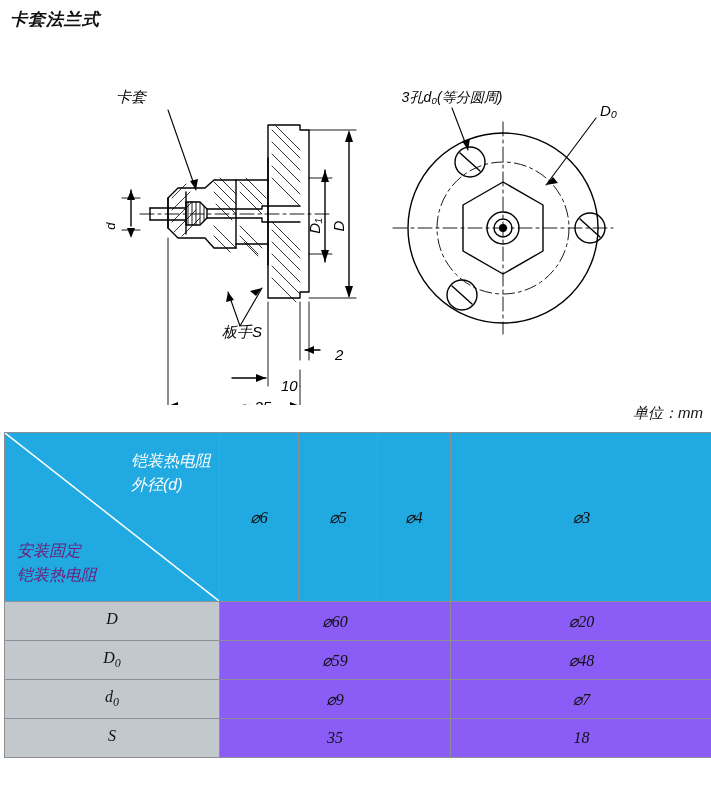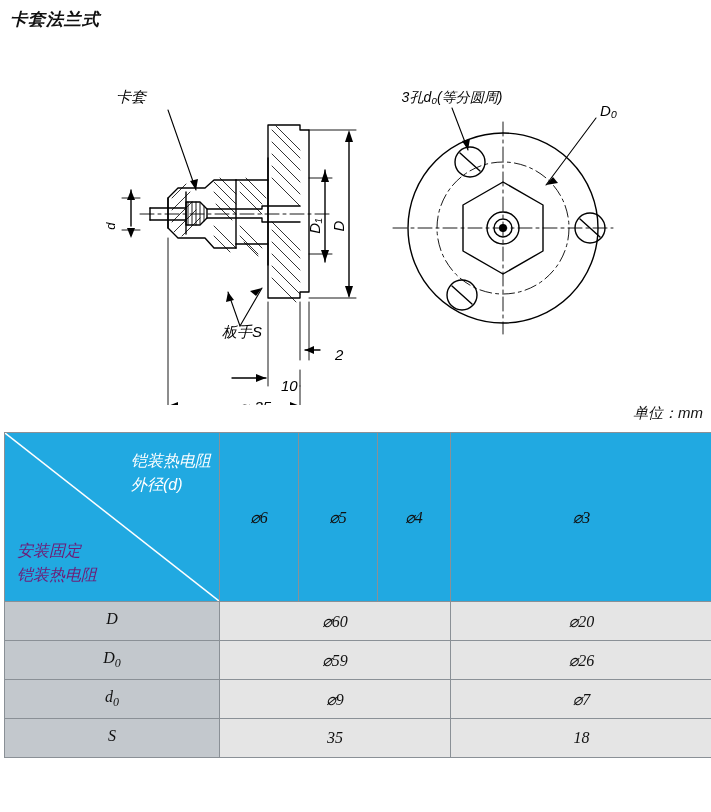--- a/index.html
+++ b/index.html
@@ -110,21 +110,21 @@
   .row-label {
     background: #c3c8cd;
     height: 36px;
     font-size: 17px;
   }
   .row-label sub, .sub {
     font-size: 12px;
     vertical-align: sub;
   }
   .val-cell {
-    background: #e5e5e5;
+    background: #8b5cf6;
     height: 36px;
     font-size: 17px;
     font-family: "Liberation Sans", sans-serif;
     margin-top: 34px;
   }
 </style>
 </head>
 <body>
 
 <div id="page">
@@ -306,21 +306,21 @@
 
       <tr>
         <td class="row-label"><span>D</span><sub></sub></td>
         <td class="val-cell" colspan="3">⌀60</td>
         <td class="val-cell">⌀20</td>
       </tr>
 
       <tr>
         <td class="row-label"><span>D</span><sub>0</sub></td>
         <td class="val-cell" colspan="3">⌀59</td>
-        <td class="val-cell">⌀26</td>
+        <td class="val-cell">⌀48</td>
       </tr>
 
 
       <tr>
         <td class="row-label"><span>d</span><sub>0</sub></td>
         <td class="val-cell" colspan="3">⌀9</td>
         <td class="val-cell">⌀7</td>
       </tr>
 
       <tr>

